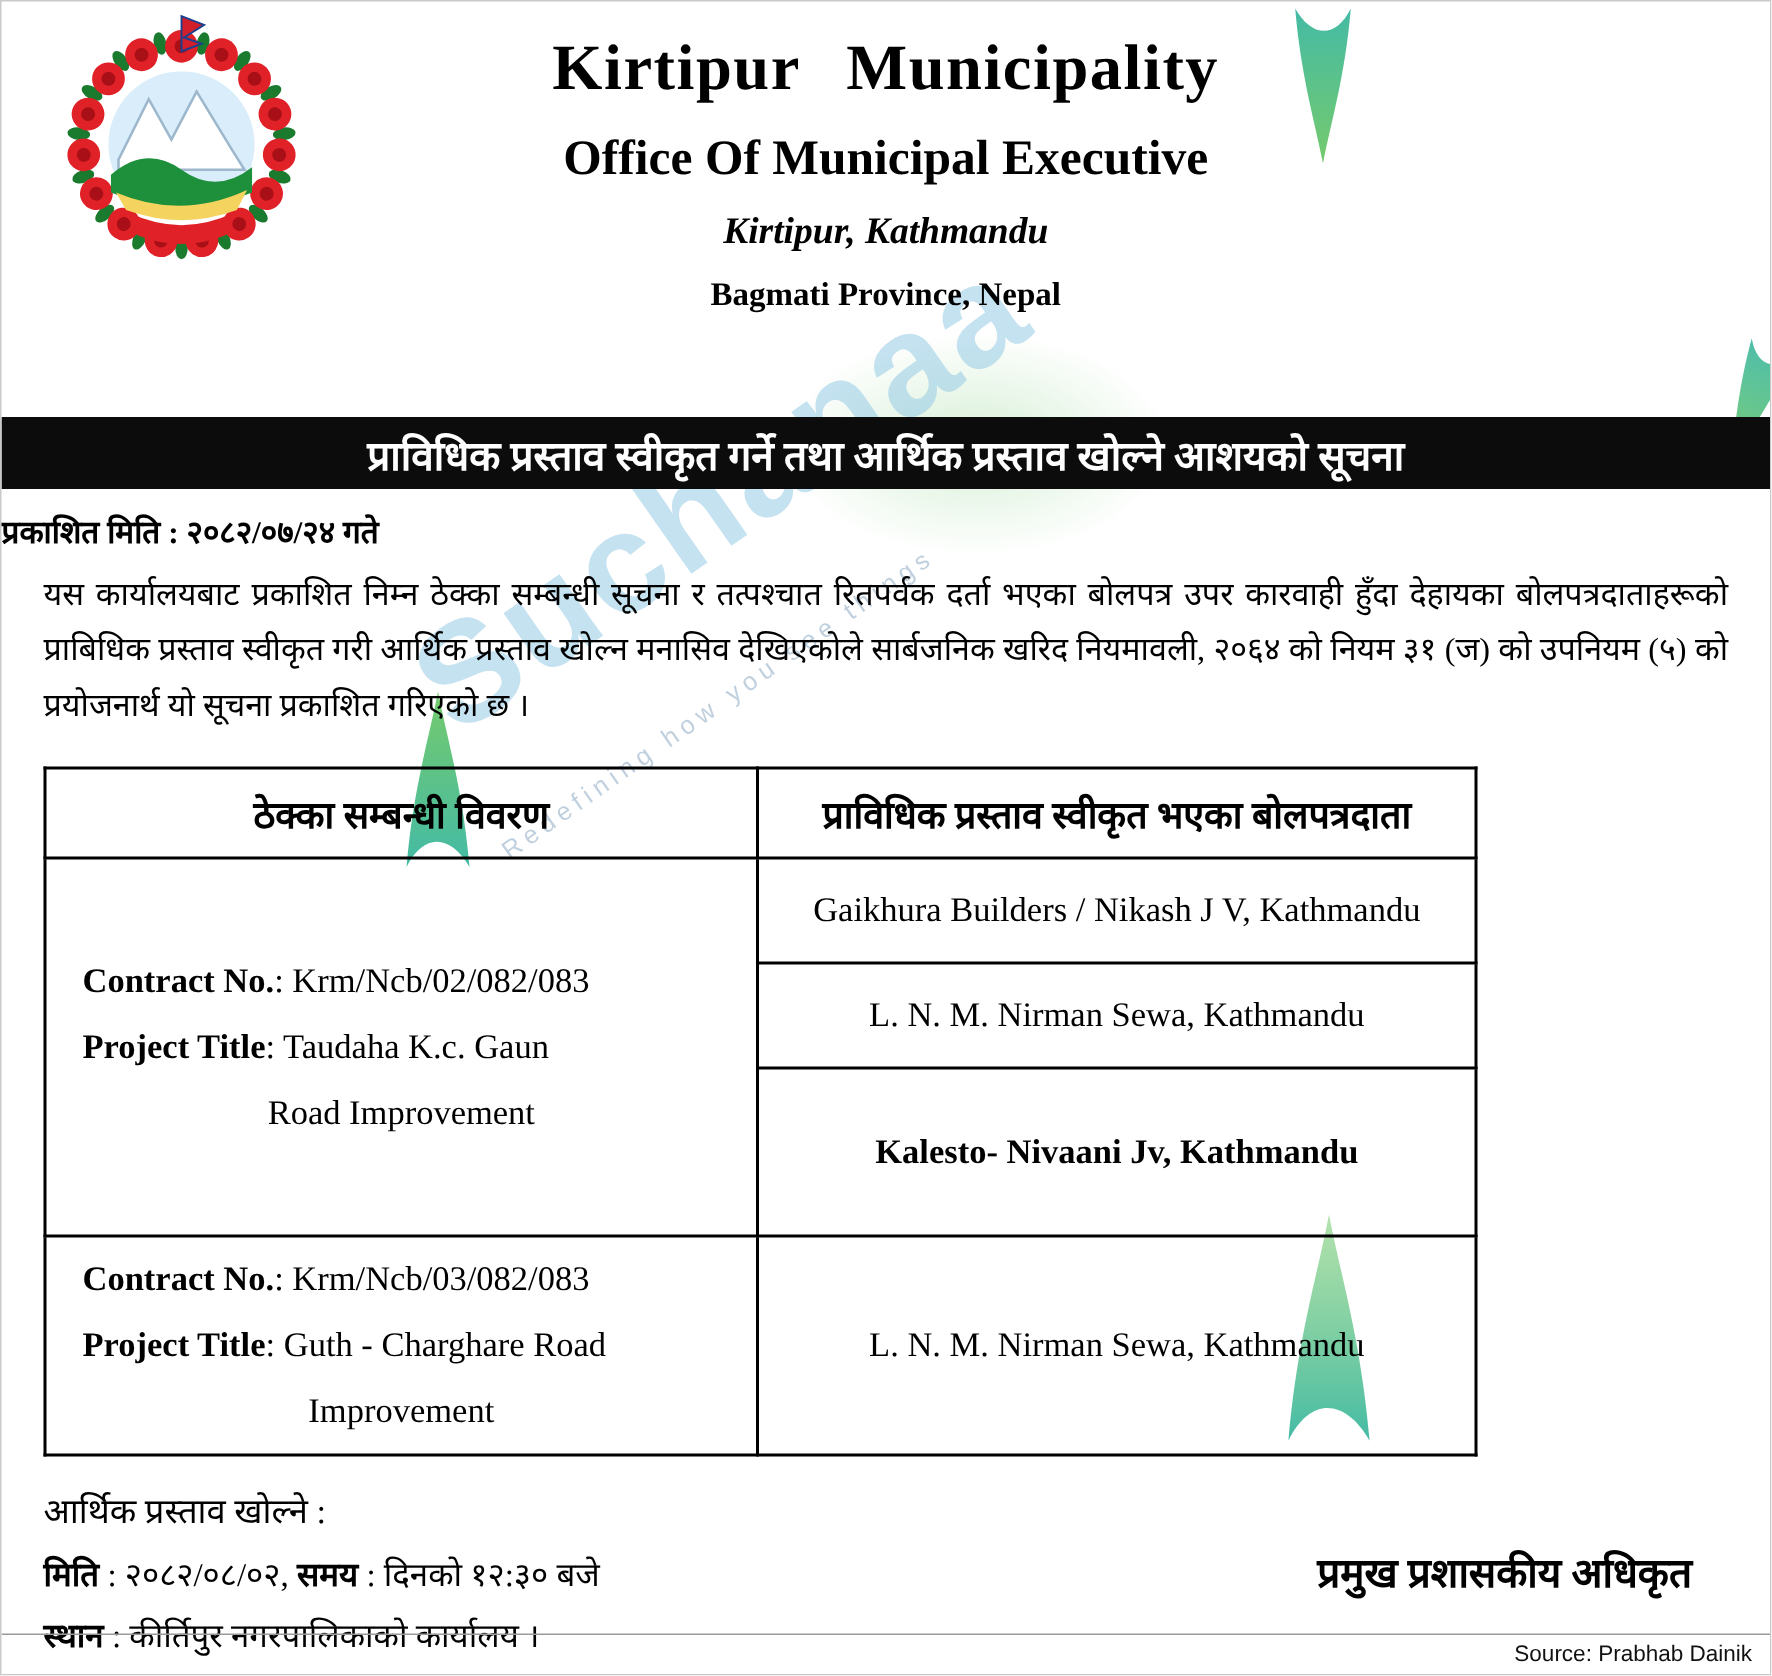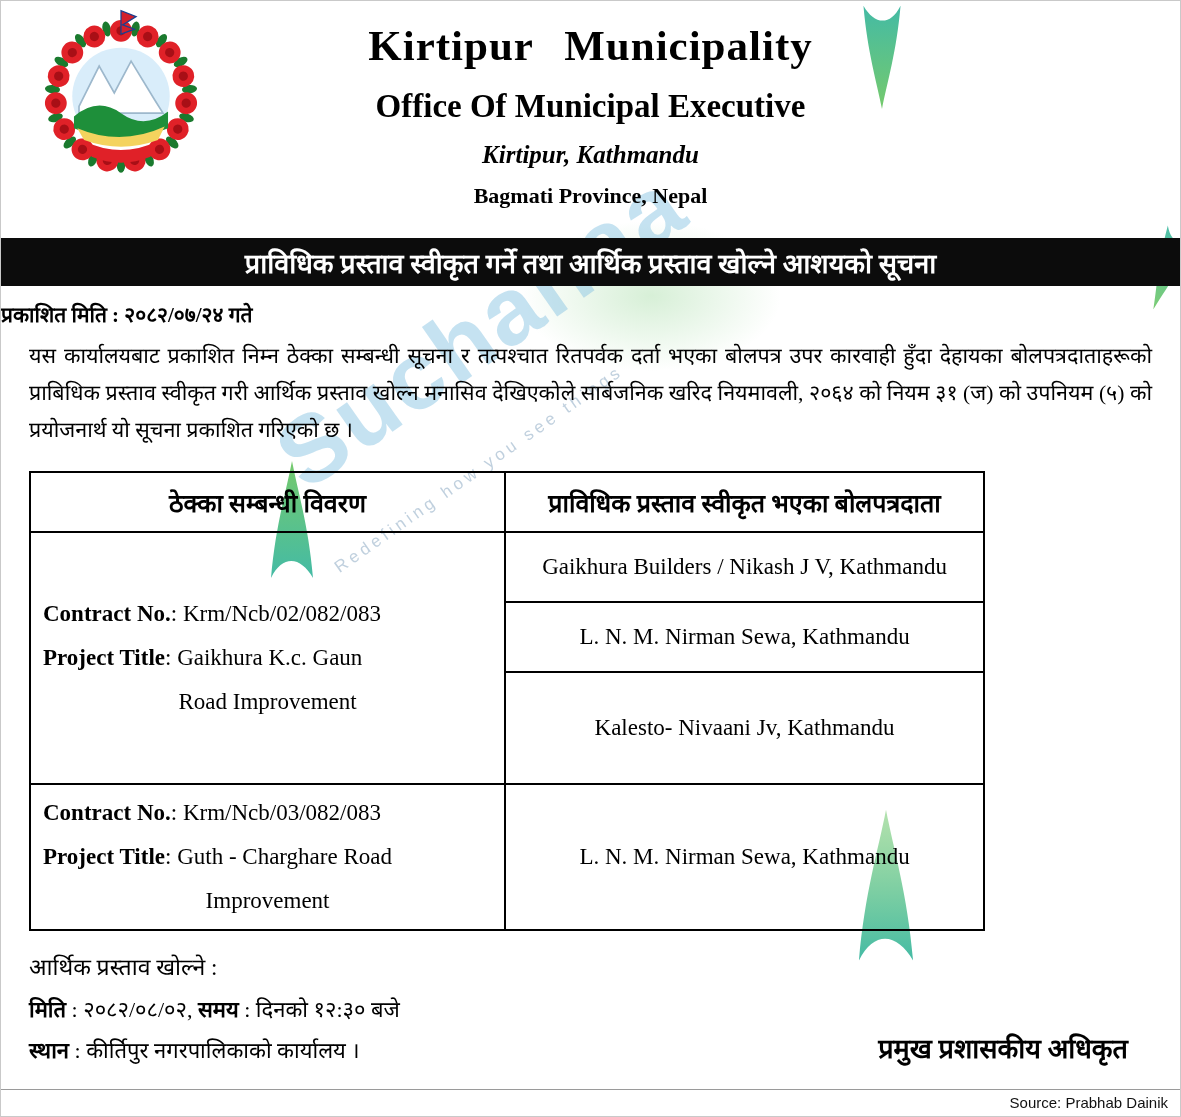--- a/index.html
+++ b/index.html
@@ -39,21 +39,21 @@
     background: radial-gradient(closest-side, rgba(140,210,140,0.35), rgba(140,210,140,0));
   }
   .leaf { position: absolute; }
   .leaf-top-right    { left: 860px; top: 2px;   transform: rotate(180deg); }
   .leaf-right-edge   { left: 1150px; top: 225px; transform: rotate(200deg); }
   .leaf-left-mid     { left: 268px; top: 460px; }
   .leaf-bottom       { left: 856px; top: 808px; }
 
   
   .content { position: relative; z-index: 1; }
-  .header { position: relative; height: 237px; }
+  .header { position: relative; height: 277px; }
   .logo { position: absolute; left: 34px; top: 8px; }
   .h-municipality {
     padding-top: 20px; text-align: center;
     font-size: 43px; font-weight: bold; word-spacing: 0.45em; letter-spacing: 1px;
   }
   .h-office { margin-top: 18px; text-align: center; font-size: 33px; font-weight: bold; }
   .h-city   { margin-top: 16px; text-align: center; font-size: 25px; font-weight: bold; font-style: italic; }
   .h-prov   { margin-top: 14px; text-align: center; font-size: 22px; font-weight: bold; }
 
   
@@ -76,29 +76,29 @@
     width: 956px;
     border-collapse: collapse;
     table-layout: fixed;
     border: 2px solid #000;
   }
   table.bid-table th, table.bid-table td { border: 2px solid #000; }
   table.bid-table th {
     height: 60px; font-size: 25px; font-weight: bold; text-align: center;
   }
   td.contract-cell {
-    vertical-align: middle; padding: 6px 12px;
+    vertical-align: middle; padding: 6px 24px;
     font-size: 23px; line-height: 1.92;
   }
   td.contract-cell .line2 { text-align: center; }
   td.bidder-cell {
     vertical-align: middle; text-align: center; font-size: 23px; padding: 4px 8px;
   }
   tr.r-small  td.bidder-cell { height: 70px; }
-  tr.r-tall   td.bidder-cell { height: 112px; }
+  tr.r-tall   td.bidder-cell { height: 112px; font-weight: bold; }
   tr.r-last   td { height: 135px; }
   .bold { font-weight: bold; }
 
   
   .footer { margin: 16px 28px 0 28px; font-size: 22px; line-height: 1.85; }
   .footer .f-title { font-weight: normal; font-size: 23px; }
   .signature {
     position: absolute; top: 1028px; right: 52px;
     font-size: 27px; font-weight: bold; z-index: 1;
   }
@@ -232,21 +232,21 @@
           <col style="width:50.2%">
         </colgroup>
       <tbody>
           <tr>
         <th>ठेक्का सम्बन्धी विवरण</th>
         <th>प्राविधिक प्रस्ताव स्वीकृत भएका बोलपत्रदाता</th>
       </tr>
       <tr class="r-small">
         <td class="contract-cell" rowspan="3">
           <div><span class="bold">Contract No.</span><span>: Krm/Ncb/02/082/083</span></div>
-          <div><span class="bold">Project Title</span><span>: Gaikhura K.c. Gaun</span></div>
+          <div><span class="bold">Project Title</span><span>: Taudaha K.c. Gaun</span></div>
           <div class="line2">Road Improvement</div>
         </td>
         <td class="bidder-cell">Gaikhura Builders / Nikash J V, Kathmandu</td>
       </tr>
       <tr class="r-small">
         <td class="bidder-cell">L. N. M. Nirman Sewa, Kathmandu</td>
       </tr>
       <tr class="r-tall">
         <td class="bidder-cell">Kalesto- Nivaani Jv, Kathmandu</td>
       </tr>

